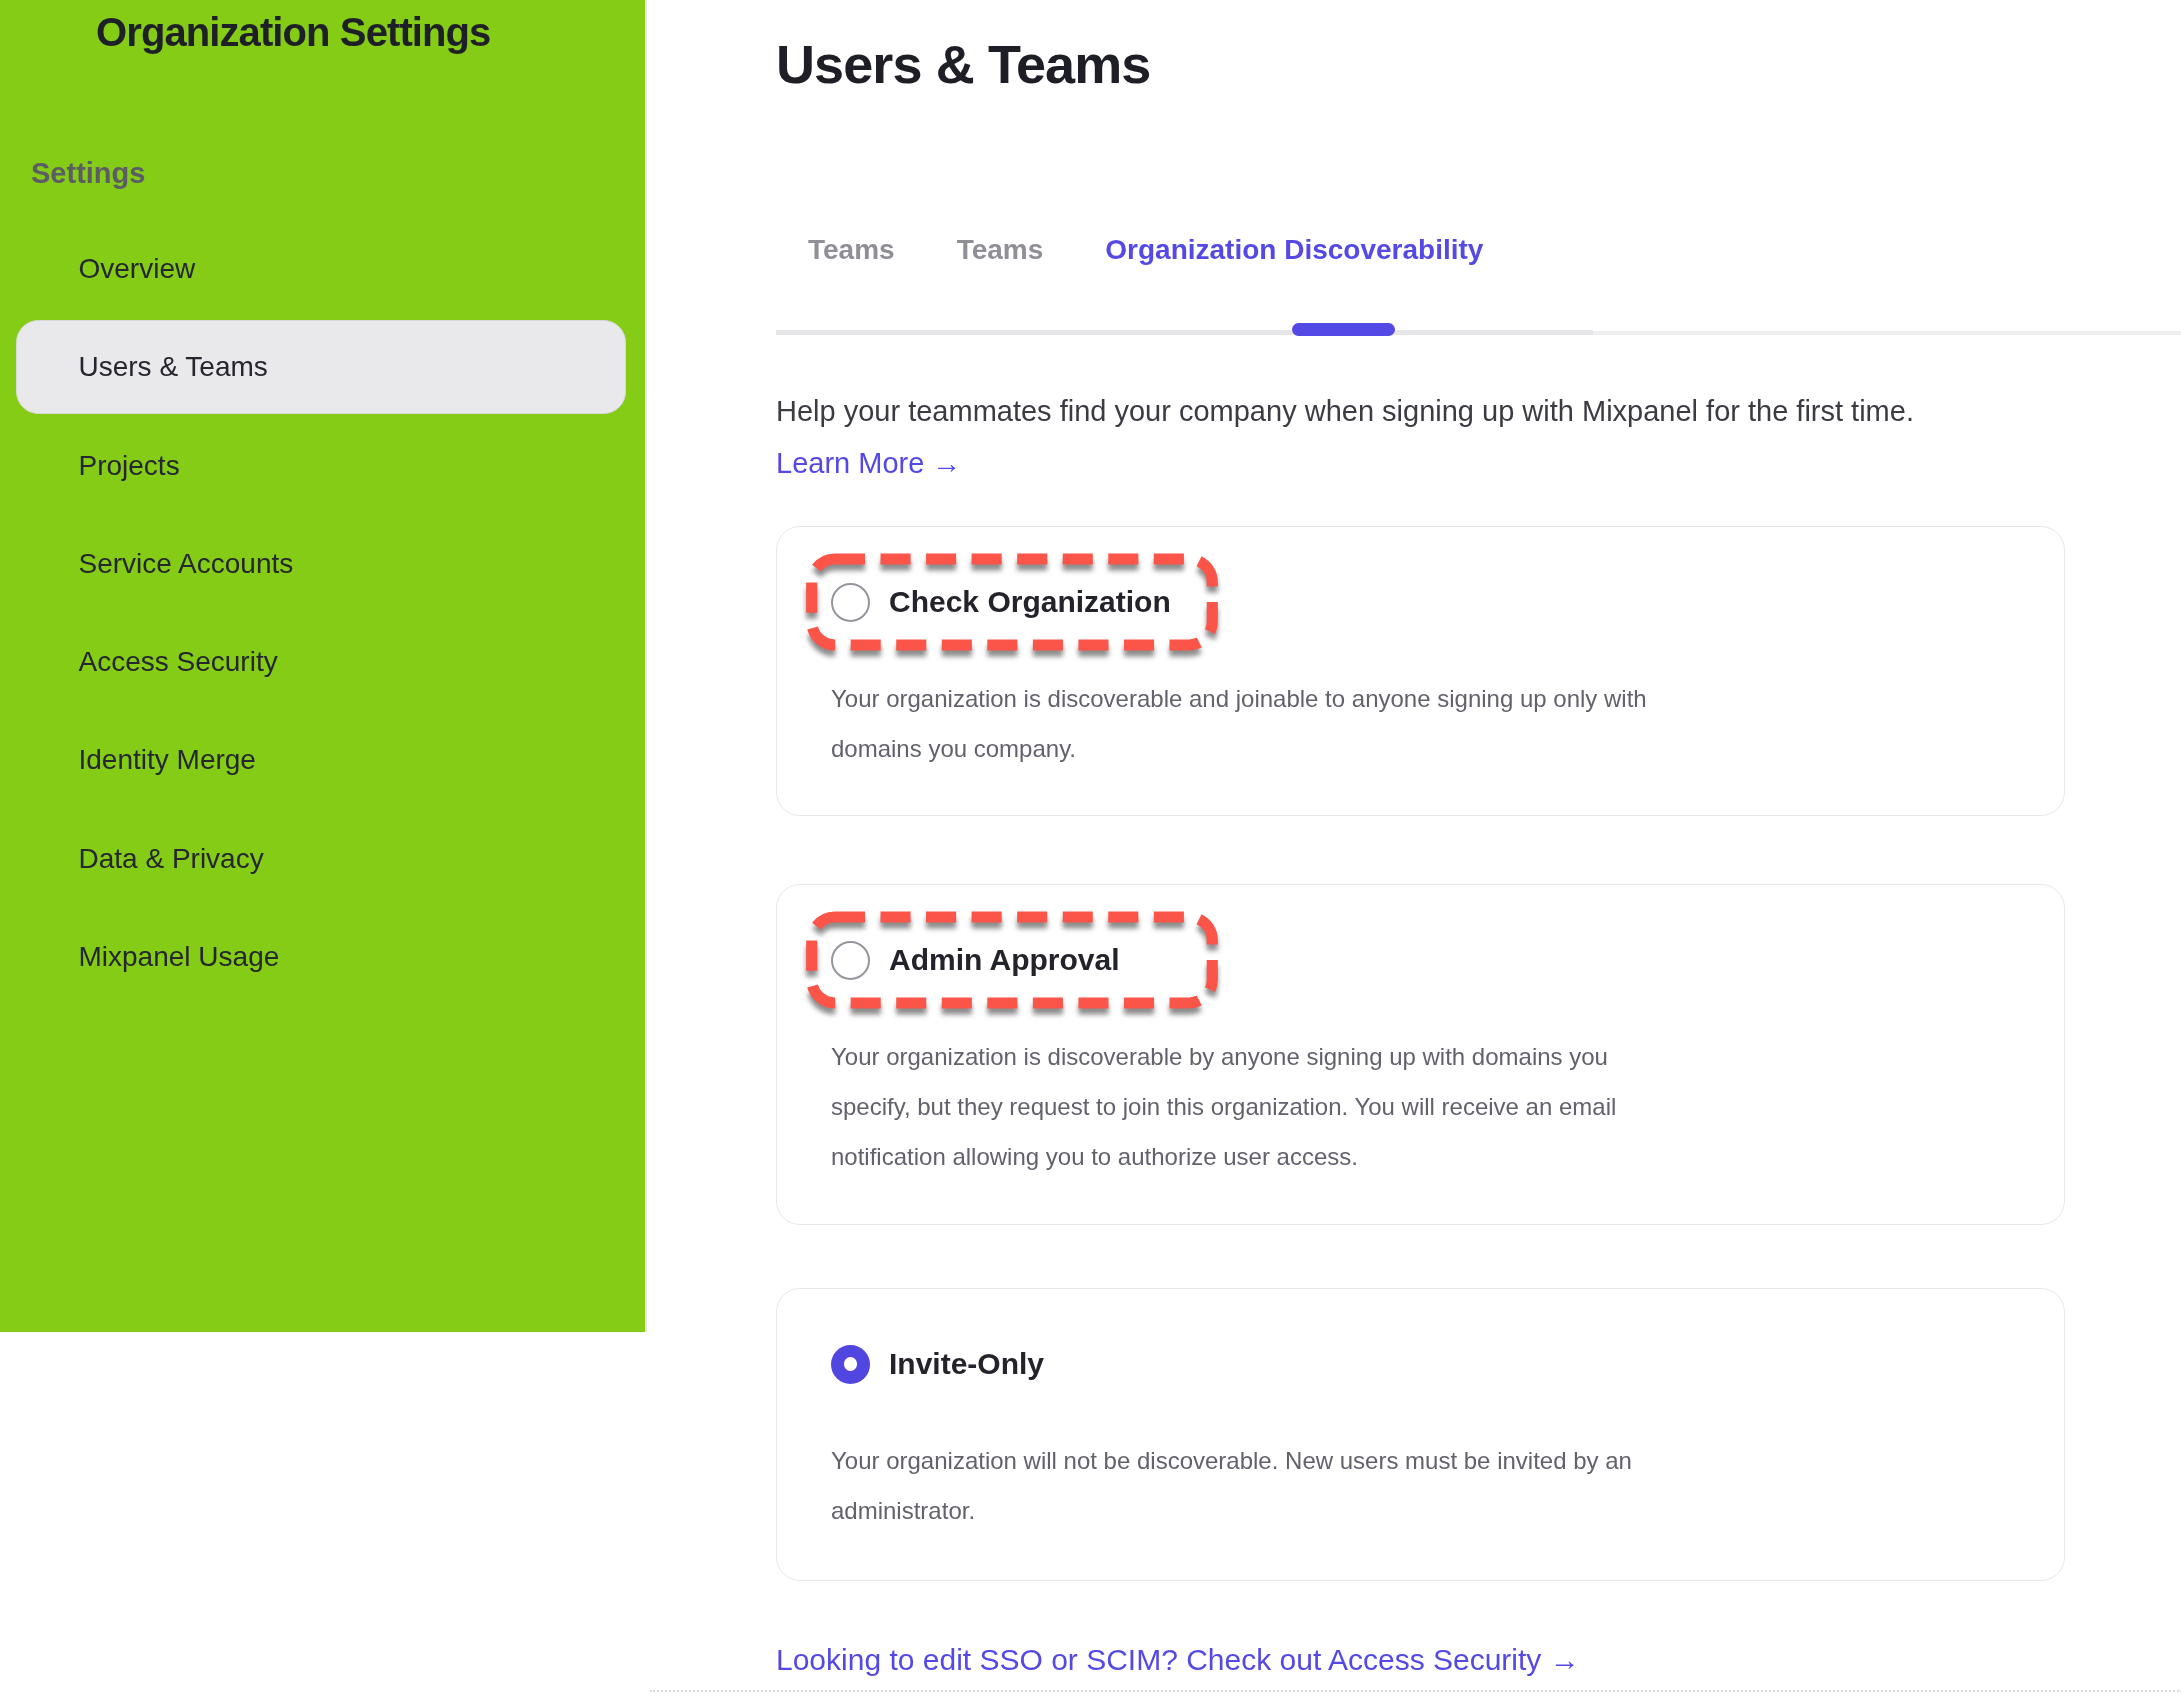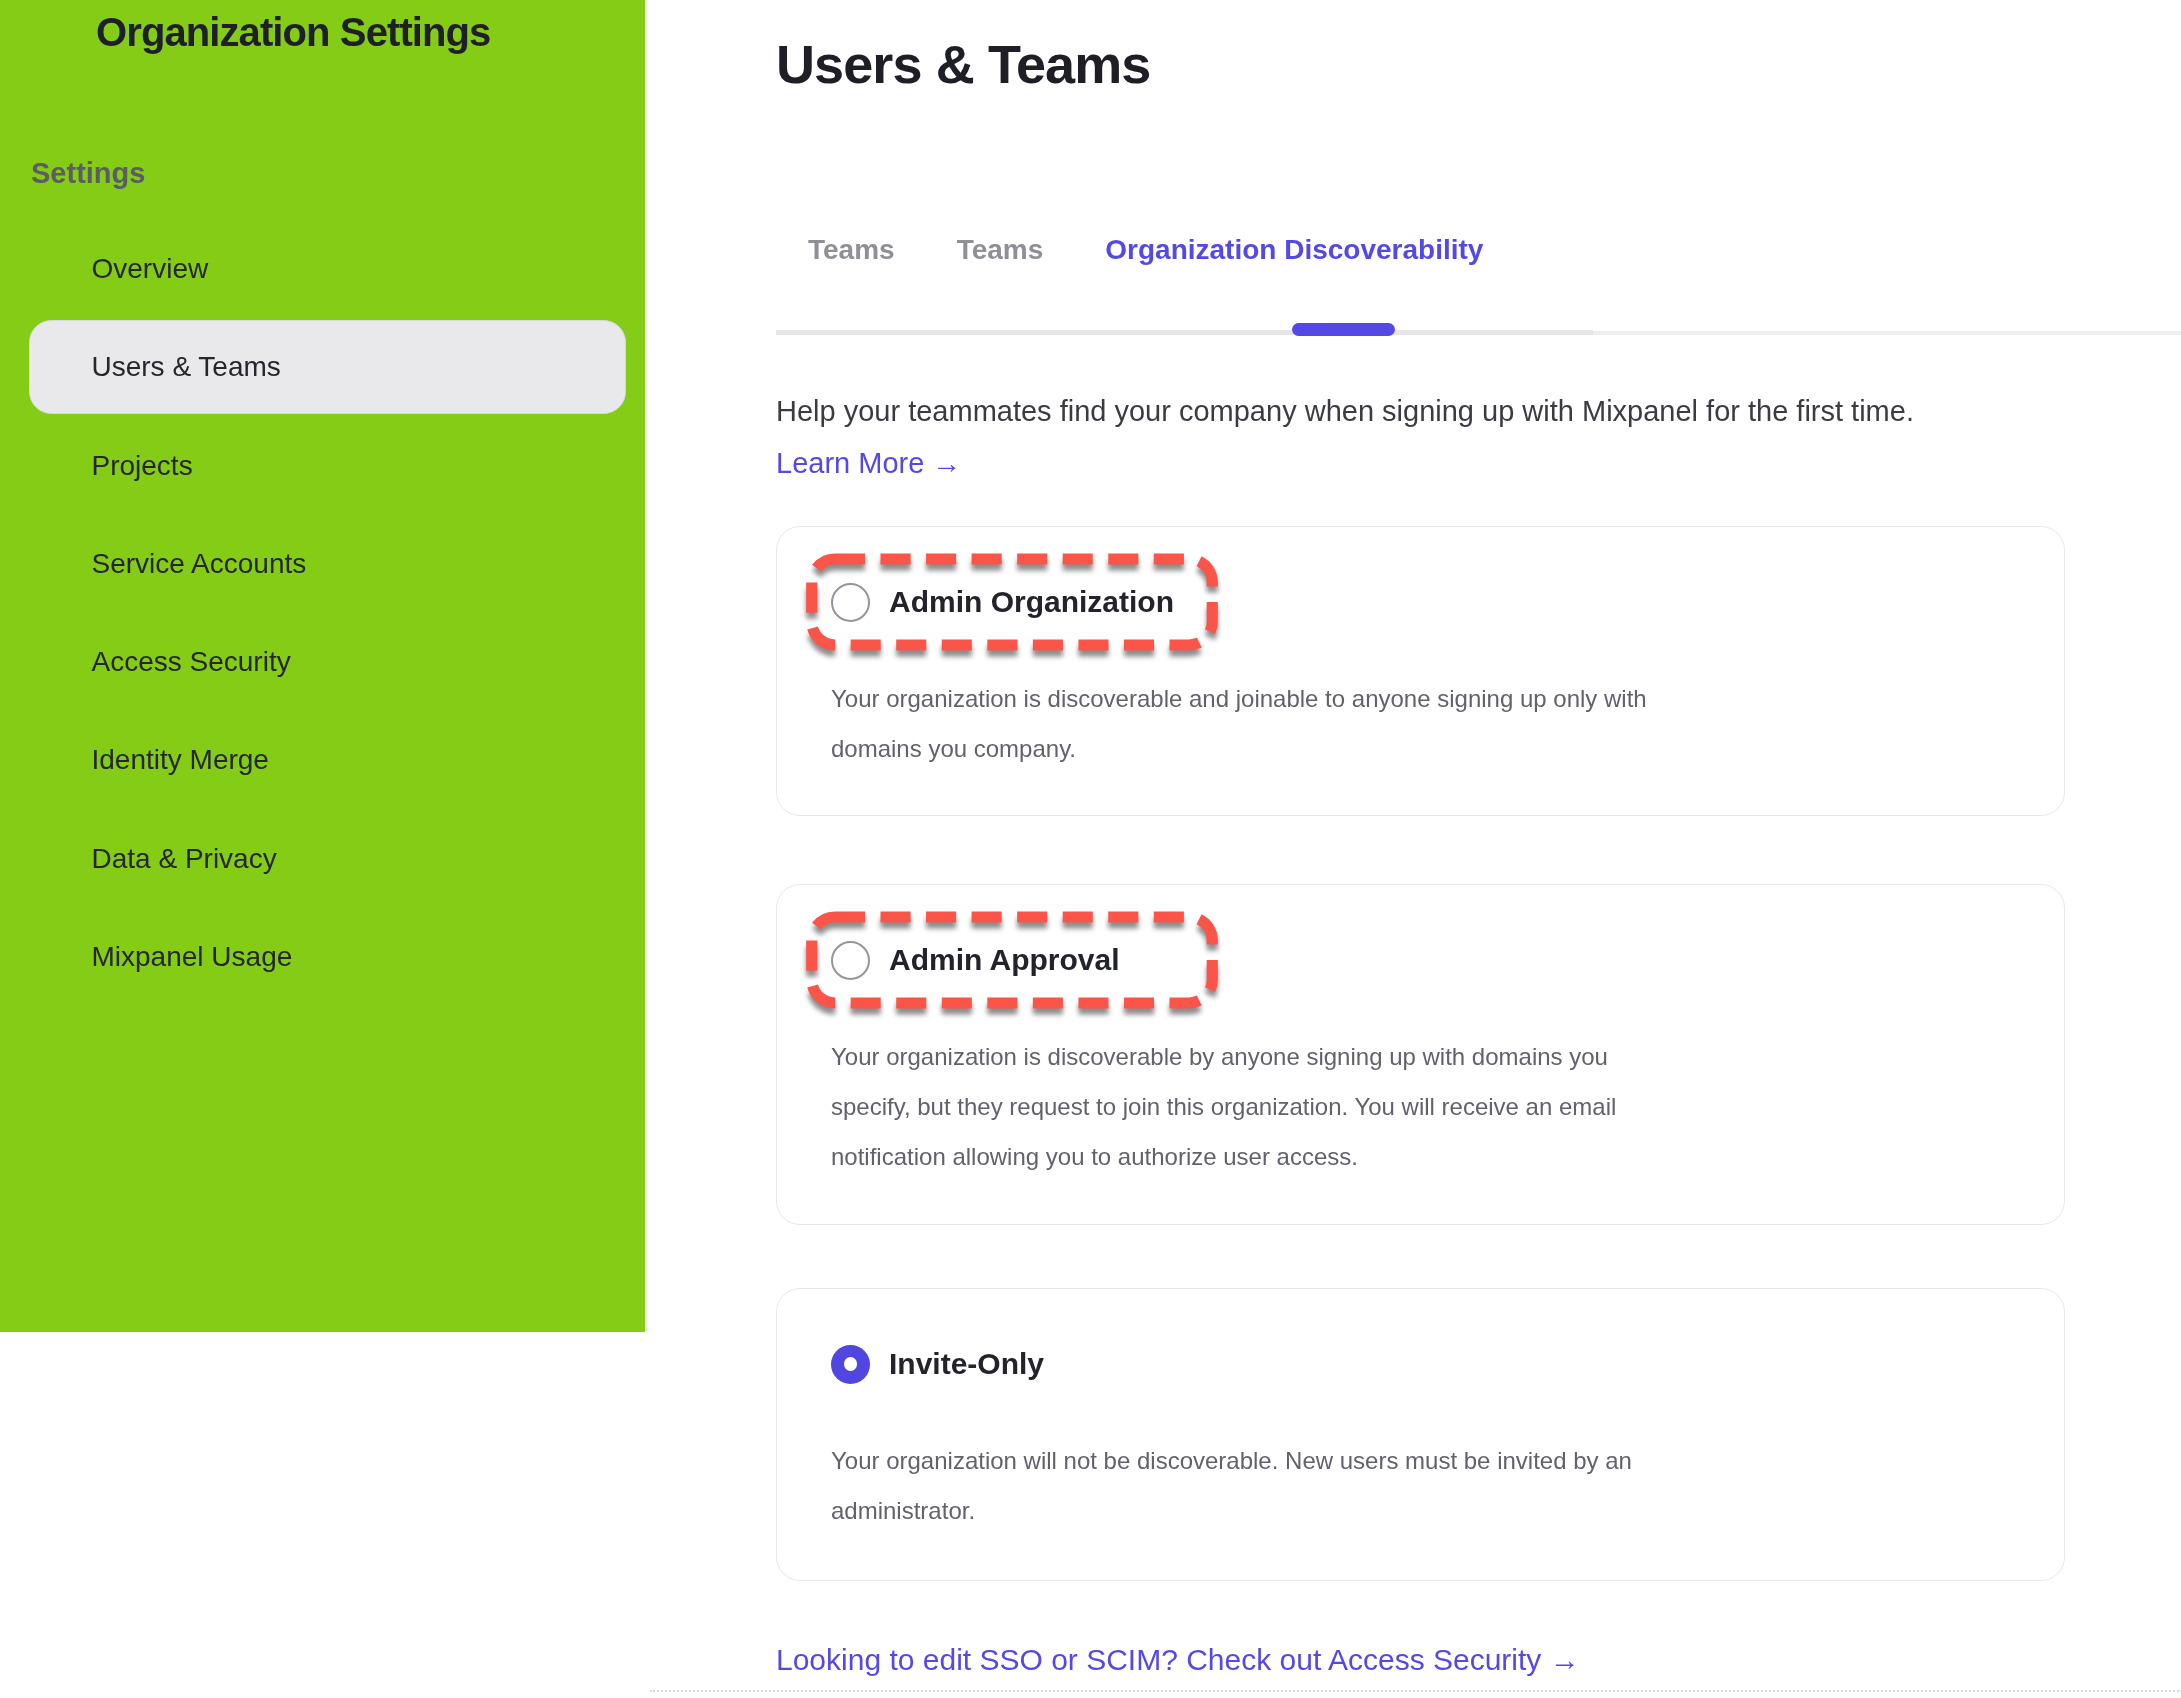--- a/index.html
+++ b/index.html
@@ -14,21 +14,21 @@
     background:#84cc16;border-right:2.6px solid #e8e8ea;box-sizing:border-box;
   }
   .sidebar-title{
     position:absolute;left:96px;top:10.3px;
     font-size:40px;font-weight:700;letter-spacing:-0.9px;color:#1f1f27;
   }
   .section-label{
     position:absolute;left:31px;top:157px;
     font-size:29px;font-weight:700;color:#5c5c66;
   }
-  .nav{position:absolute;left:13px;top:222px;right:0;}
+  .nav{position:absolute;left:0;top:222px;right:0;}
   .nav-item{
     height:94px;margin:0 19px 4.3px 15.5px;border-radius:22.4px;
     display:flex;align-items:center;padding-left:62px;box-sizing:border-box;
     font-size:28px;color:#26262e;border:1.7px solid transparent;cursor:pointer;
   }
   .nav-item.active{background:#e9e9eb;border-color:#d9d9dc;}
   
   .main{position:absolute;left:650px;top:0;right:0;bottom:0;background:#ffffff;}
   .page-title{
     position:absolute;left:126px;top:33px;
@@ -124,21 +124,21 @@
   <div class="learn-more">Learn More →</div>
 
   <div class="cards">
 
     <div class="card c1">
       <div class="opt-head">
         <svg class="hl-box" width="416" height="102" viewBox="0 0 484 118">
           <rect x="9" y="9" width="466" height="100" rx="27" fill="none" stroke="#fb5549" stroke-width="13" stroke-dasharray="35 18"></rect>
         </svg>
         <span class="radio"></span>
-        <span class="opt-label">Admin Organization</span>
+        <span class="opt-label">Check Organization</span>
       </div>
       <div class="opt-desc">
         <div>Your organization is discoverable and joinable to anyone signing up only with</div>
         <div>domains you company.</div>
       </div>
     </div>
 
     <div class="card c2">
       <div class="opt-head">
         <svg class="hl-box" width="416" height="102" viewBox="0 0 484 118">

